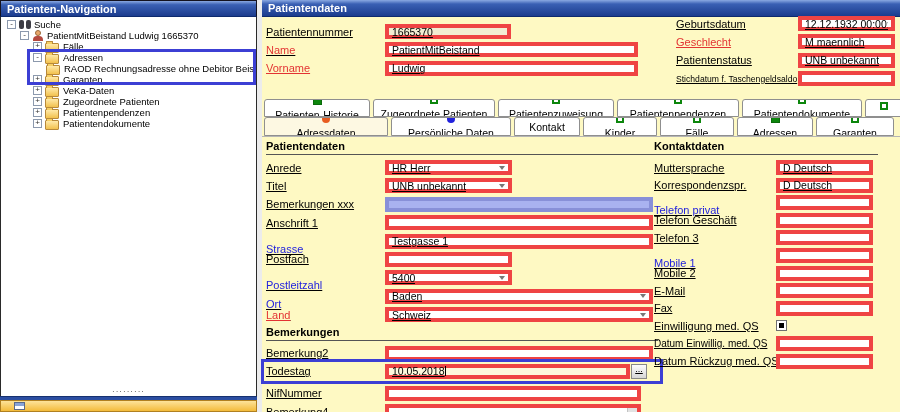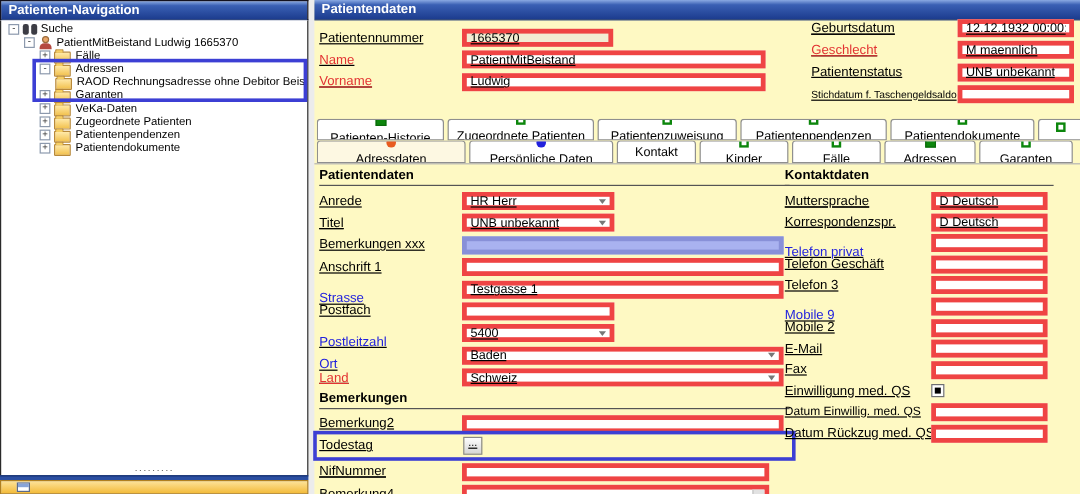--- a/index.html
+++ b/index.html
@@ -320,20 +320,24 @@
     <div class="sect s2">Bemerkungen</div>
     <div>
         <div class="frow">
           <span class="flabel ls-plain">Bemerkung2</span>
           <div class="field w-wide">
             <span class="fval"></span>
           </div>
         </div>
         <div class="frow annotated">
           <span class="flabel ls-plain">Todestag</span>
+          <div class="field w-date cream">
+            <span class="fval">10.05.2018</span>
+            <span class="caret"></span>
+          </div>
           <div class="btn">...</div>
         </div>
         <div class="frow">
           <span class="flabel ls-u">NifNummer</span>
           <div class="field w-wide2">
             <span class="fval"></span>
           </div>
         </div>
         <div class="frow">
           <span class="flabel ls-plain">Bemerkung4</span>
@@ -371,21 +375,21 @@
             <span class="fval"></span>
           </div>
         </div>
         <div class="frow">
           <span class="flabel ls-plain">Telefon 3</span>
           <div class="field">
             <span class="fval"></span>
           </div>
         </div>
         <div class="frow">
-          <span class="flabel ls-blue">Mobile 9</span>
+          <span class="flabel ls-blue">Mobile 1</span>
           <div class="field">
             <span class="fval"></span>
           </div>
         </div>
         <div class="frow">
           <span class="flabel ls-plain">Mobile 2</span>
           <div class="field">
             <span class="fval"></span>
           </div>
         </div>

